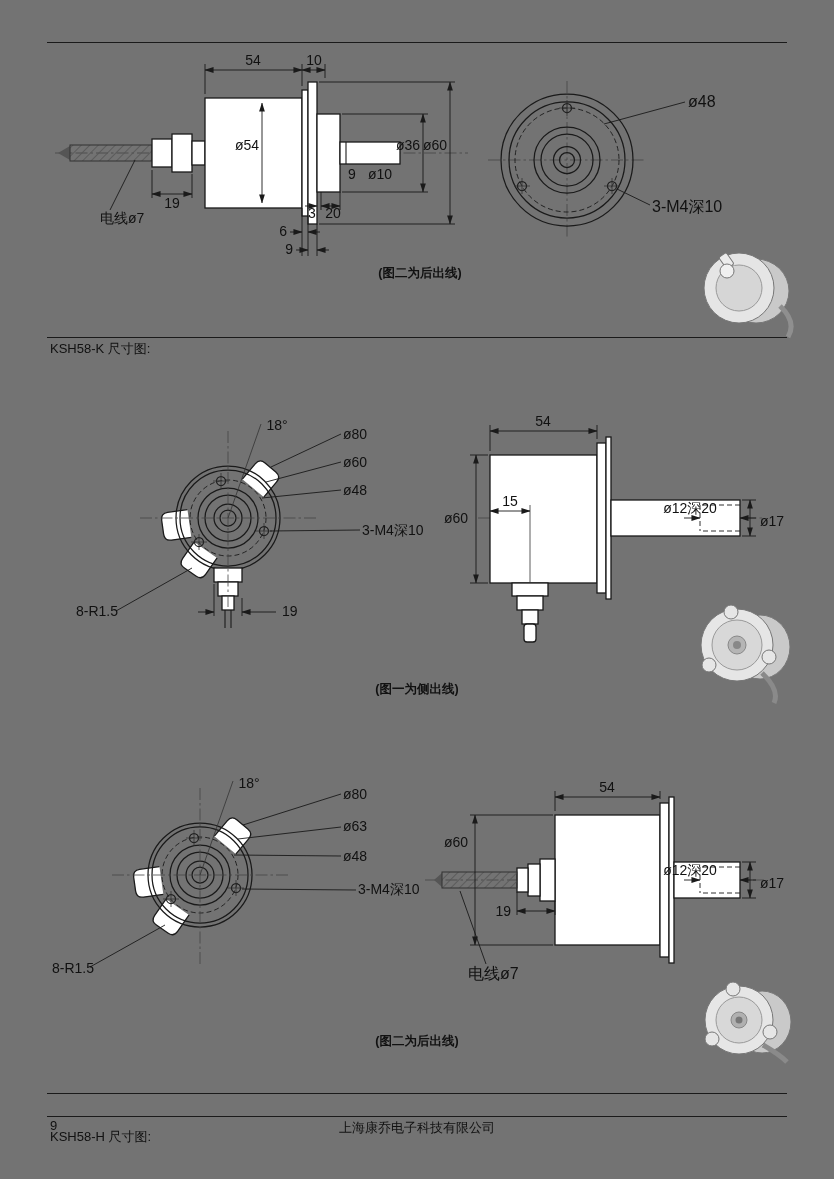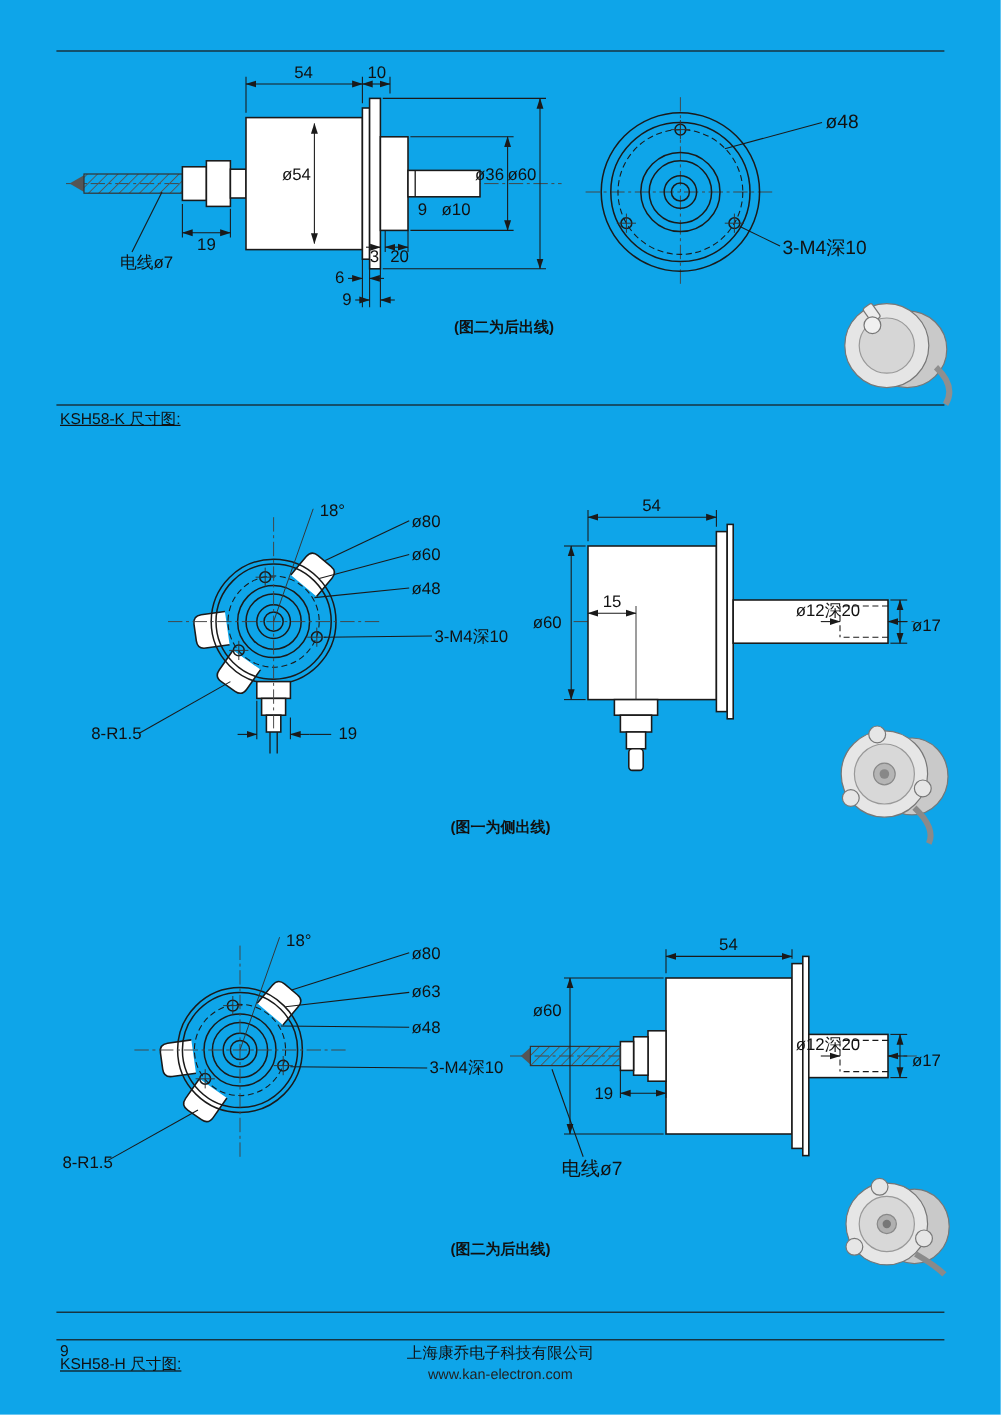--- a/index.html
+++ b/index.html
@@ -1,19 +1,19 @@
 <!DOCTYPE html>
 <html><head>
 <meta charset="utf-8">
 <style>
   html,body{margin:0;padding:0;background:#fff;}
   body{width:834px;height:1179px;font-family:"Liberation Sans","DejaVu Sans",sans-serif;color:#111;}
-  .page{position:relative;width:834px;height:1179px;background:#0ea5e9;overflow:hidden;}
+  .page{position:relative;width:834px;height:1179px;background:#737373;overflow:hidden;}
   .rule{position:absolute;left:47px;width:740px;height:0;border-top:1.5px solid #1a1a1a;}
-  .sec-label{position:absolute;font-size:13px;color:#111;text-decoration:underline;}
+  .sec-label{position:absolute;font-size:13px;color:#111;}
   .footer-page{position:absolute;font-size:13px;}
   .footer-center{position:absolute;left:0;width:834px;text-align:center;font-size:13px;}
   .footer-center.small{font-size:12px;color:#222;}
   svg.fig{position:absolute;}
   svg text{font-family:"Liberation Sans","DejaVu Sans",sans-serif;font-size:14px;fill:#111;}
   svg text.big{font-size:16px;}
   svg text.cap{font-size:12.5px;font-weight:bold;}
   .pt{fill:#fff;stroke:#1a1a1a;stroke-width:1.3;}
   .circ{fill:none;stroke:#1a1a1a;stroke-width:1.25;}
   .dash{fill:none;stroke:#1a1a1a;stroke-width:0.9;stroke-dasharray:5 3;}
@@ -367,15 +367,14 @@
       <path d="M 723,290 Q 740,300 747,307" stroke="#8a8a8a" stroke-width="5" fill="none"></path>
     </g>
   </svg>
 
   <div class="rule" style="top:1093px"></div>
   <div class="sec-label" style="left:50px;top:1128px">KSH58-H 尺寸图:</div>
   <div class="rule" style="top:1116px"></div>
 
   <div class="footer-page" style="left:50px;top:1118px">9</div>
   <div class="footer-center" style="top:1119px">上海康乔电子科技有限公司</div>
-  <div class="footer-center small" style="top:1138px">www.kan-electron.com</div>
 
 </div>
 
 </body></html>

